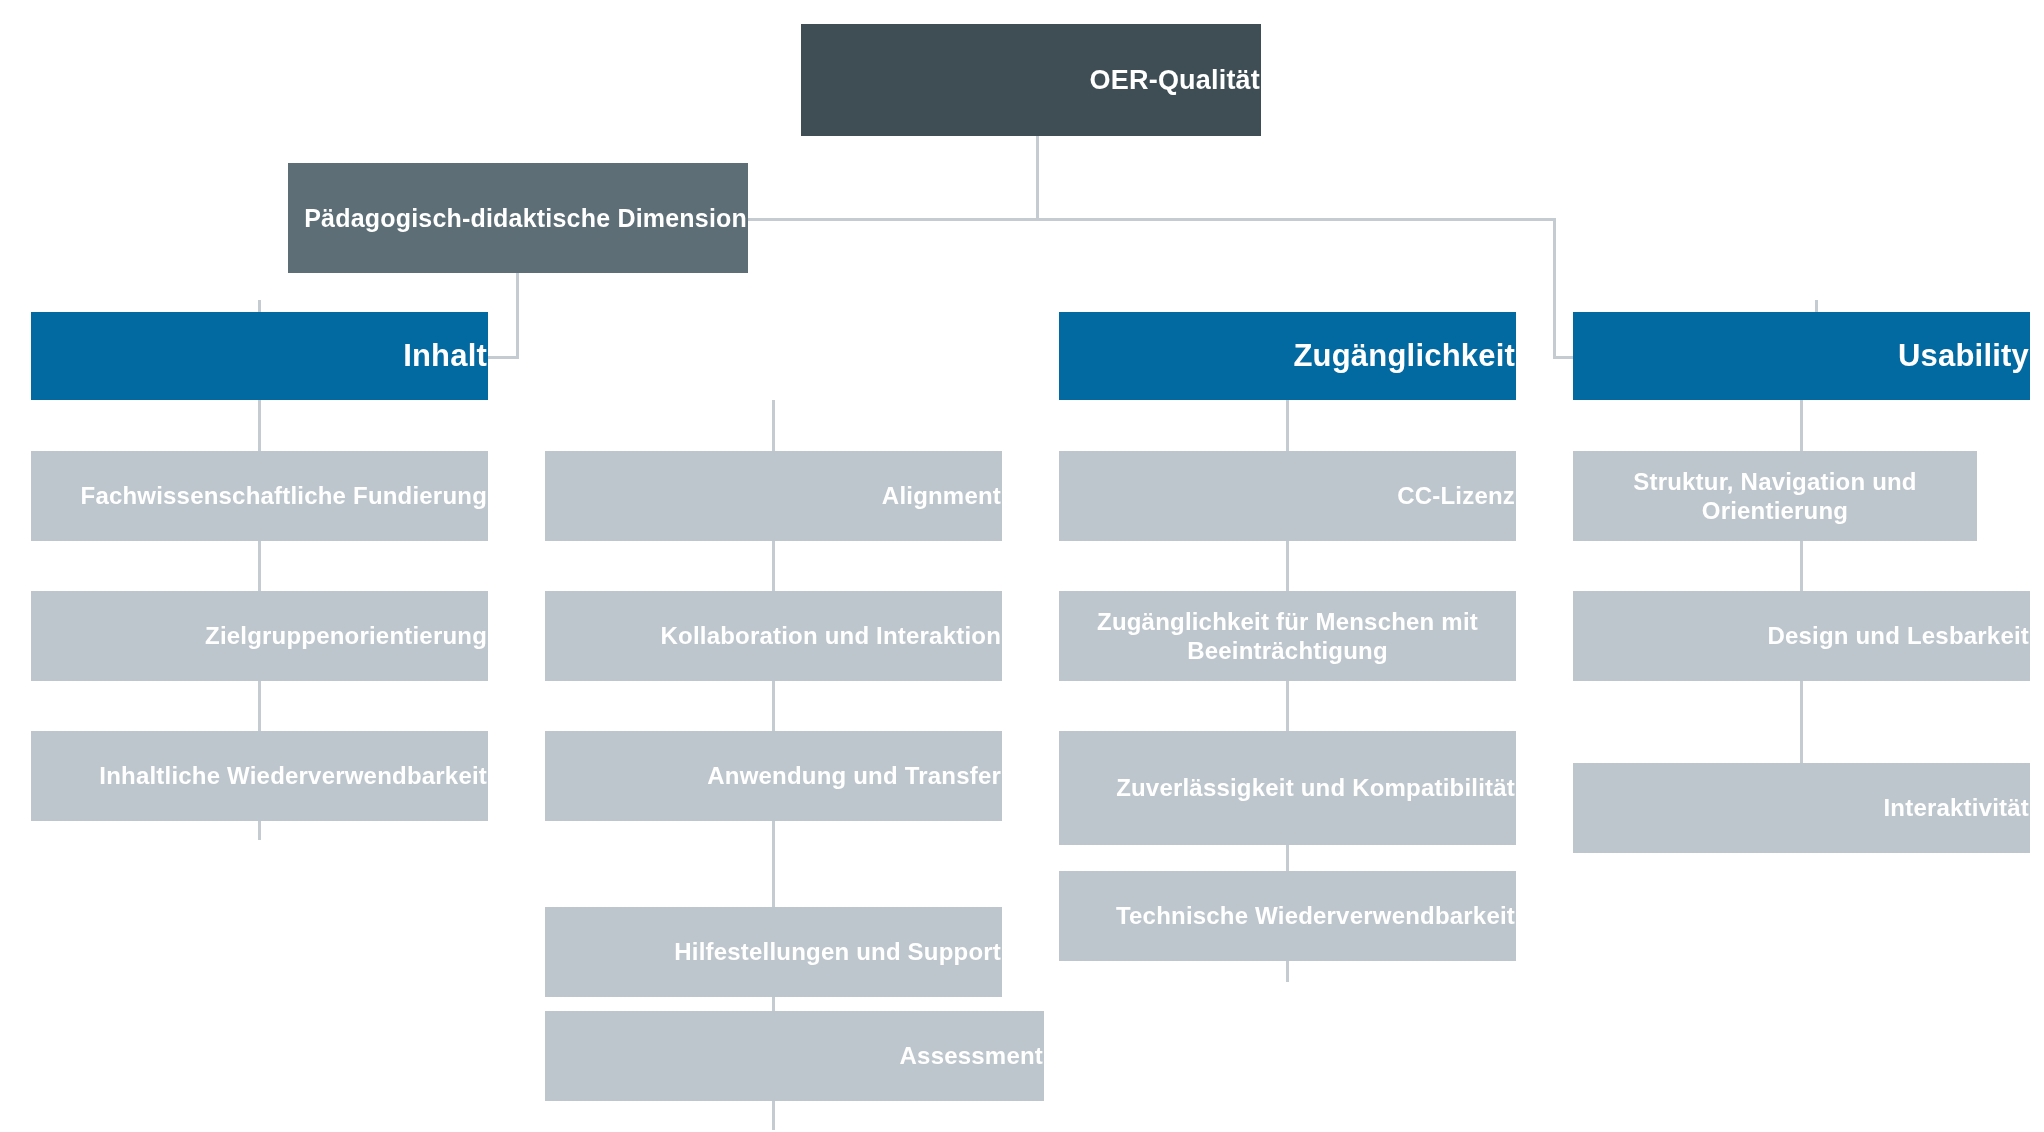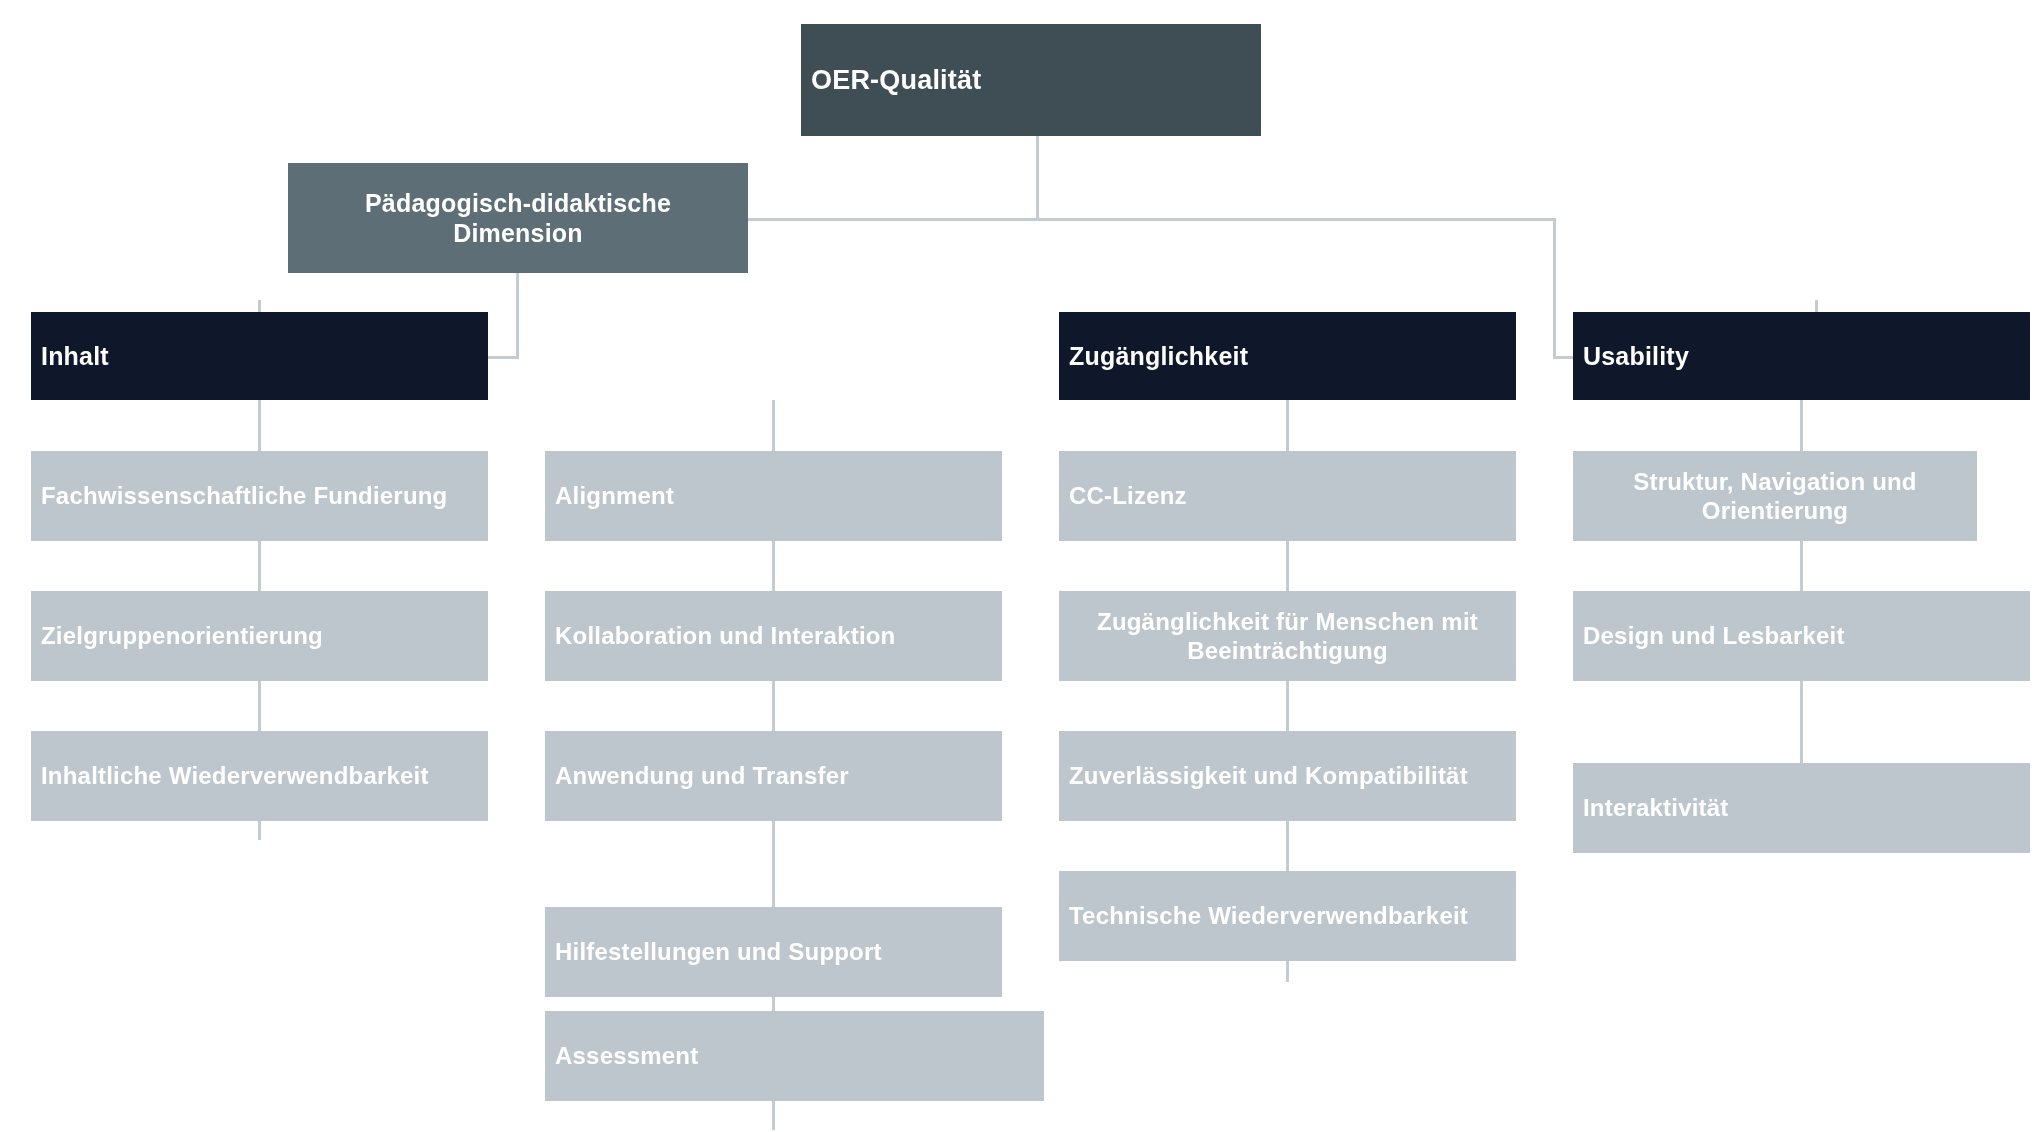--- a/index.html
+++ b/index.html
@@ -17,41 +17,41 @@
     position: relative;
     width: 2044px;
     height: 1132px;
     background: #ffffff;
   }
   .node {
     position: absolute;
     box-sizing: border-box;
     display: flex;
     align-items: center;
-    justify-content: flex-start;
+    justify-content: flex-end;
     text-align: center;
     color: #ffffff;
     font-weight: bold;
     line-height: 1.22;
-    padding: 4px 10px;
+    padding: 4px 1px;
     z-index: 2;
   }
   .lvl0 {
     background: #3e4e54;
     font-size: 27px;
     letter-spacing: 0.2px;
   }
   .lvl1 {
     background: #5d6e76;
     font-size: 25px;
     letter-spacing: 0.2px;
   }
   .lvl2 {
-    background: #0f172a;
-    font-size: 25px;
+    background: #0369a1;
+    font-size: 31px;
     letter-spacing: 0.2px;
   }
   .lvl3 {
     background: #bec6cd;
     font-size: 24px;
     letter-spacing: 0.2px;
   }
   .conn {
     position: absolute;
     background: #c4ccd2;
@@ -125,21 +125,21 @@
   <div class="node lvl3" style="left:545px; top:1011px; width:499px; height:90px;">
     <span>Assessment</span>
   </div>
 
   <div class="node lvl3" style="left:1059px; top:451px; width:457px; height:90px;">
     <span>CC-Lizenz</span>
   </div>
   <div class="node lvl3" style="left:1059px; top:591px; width:457px; height:90px;">
     <span>Zugänglichkeit für Menschen mit Beeinträchtigung</span>
   </div>
-  <div class="node lvl3" style="left:1059px; top:731px; width:457px; height:90px;">
+  <div class="node lvl3" style="left:1059px; top:731px; width:457px; height:114px;">
     <span>Zuverlässigkeit und Kompatibilität</span>
   </div>
   <div class="node lvl3" style="left:1059px; top:871px; width:457px; height:90px;">
     <span>Technische Wiederverwendbarkeit</span>
   </div>
 
   <div class="node lvl3" style="left:1573px; top:451px; width:404px; height:90px;">
     <span>Struktur, Navigation und Orientierung</span>
   </div>
   <div class="node lvl3" style="left:1573px; top:591px; width:457px; height:90px;">

